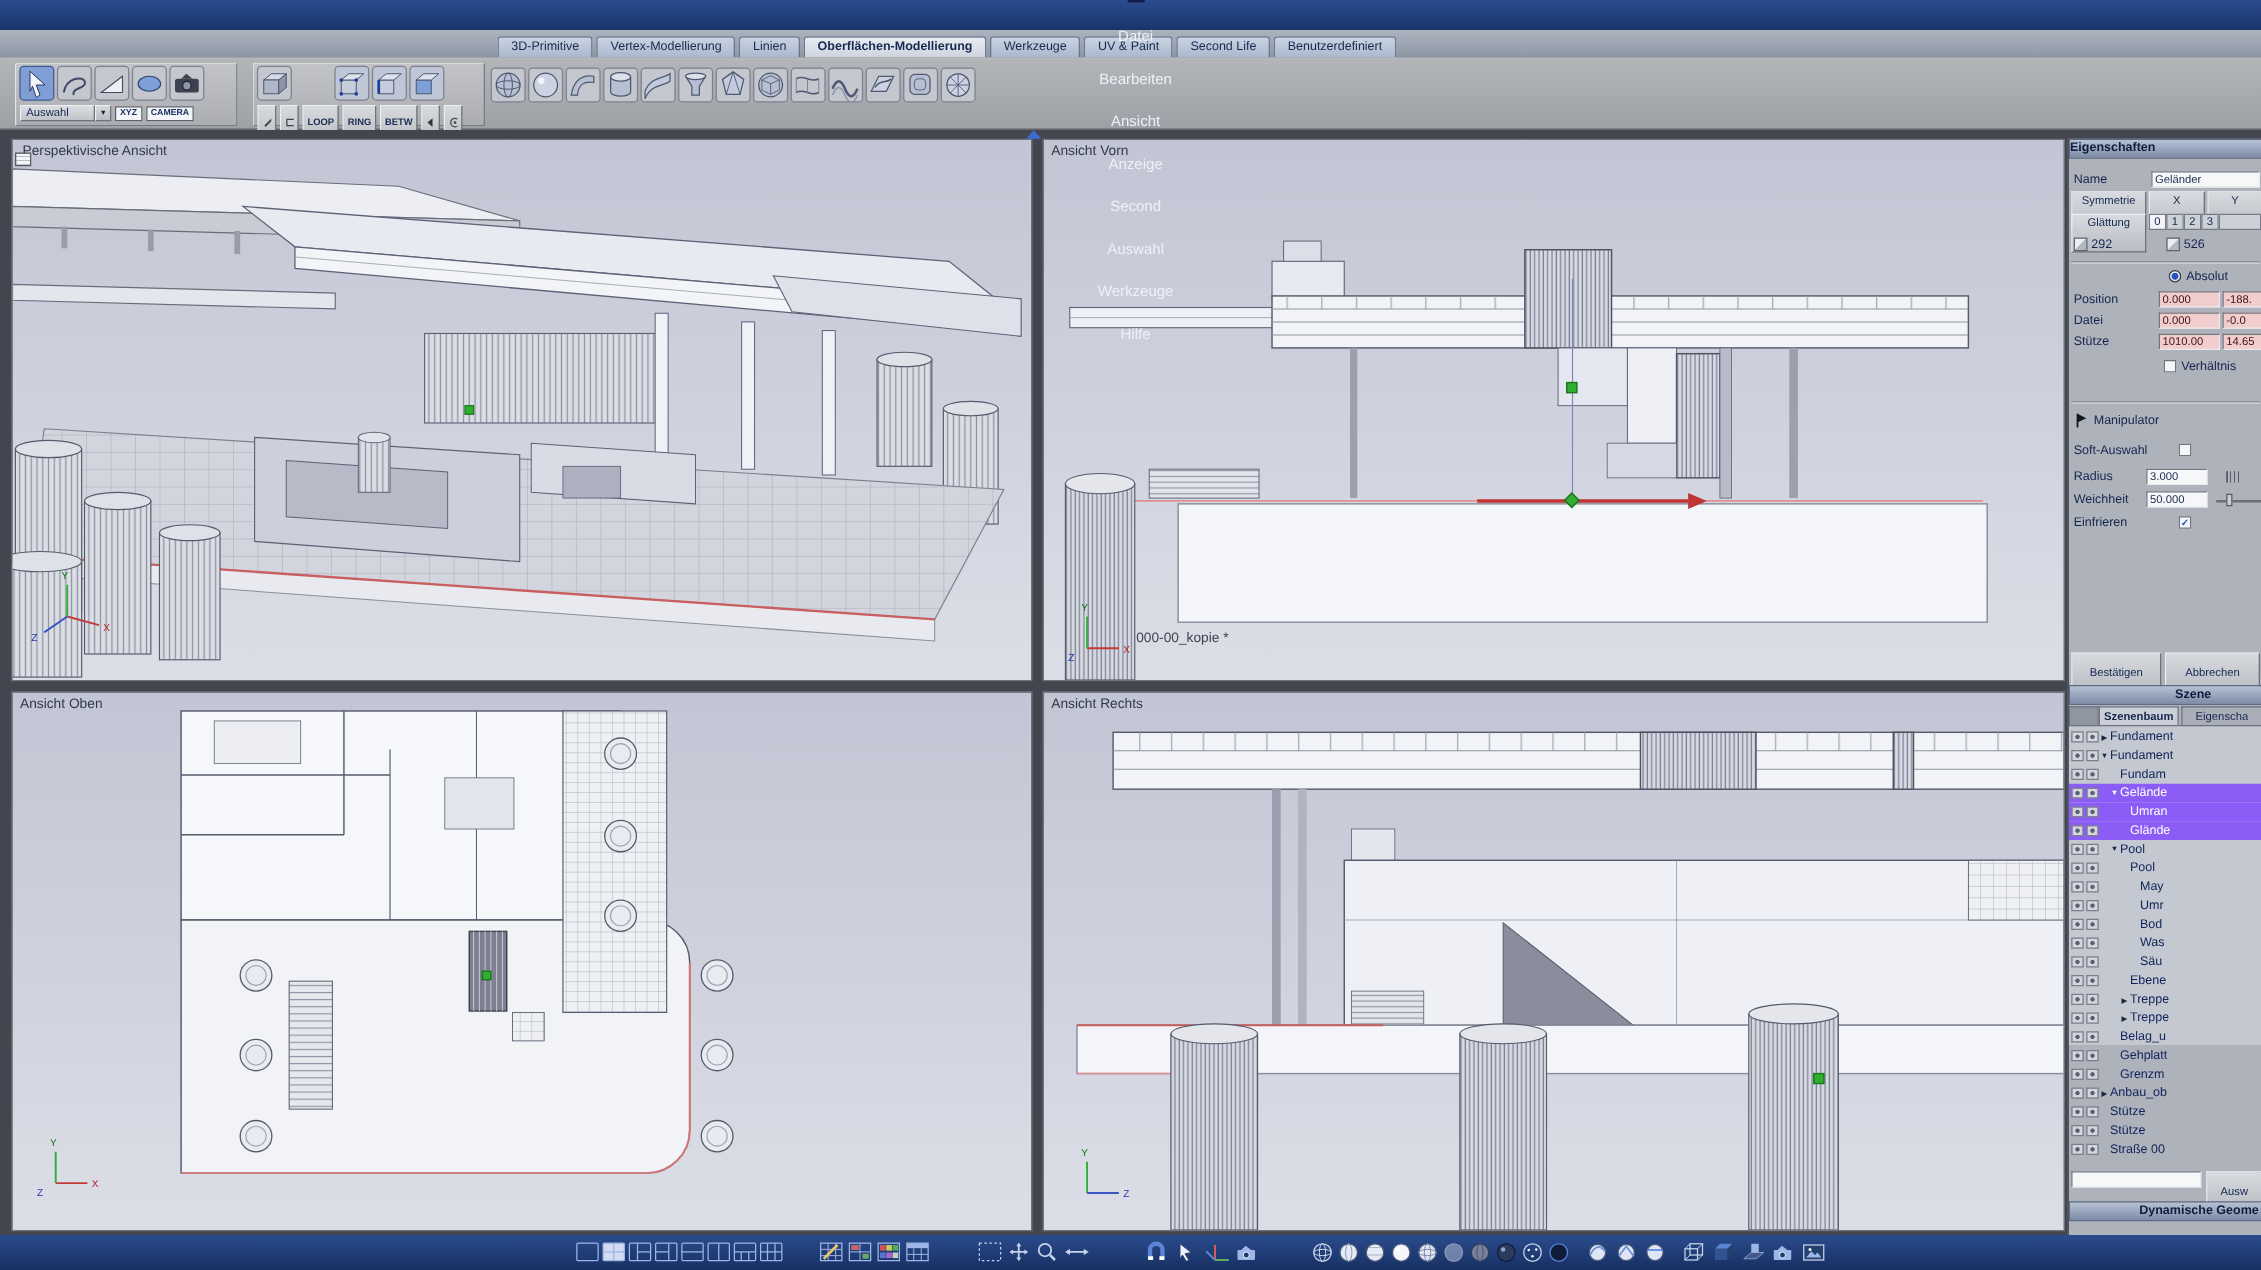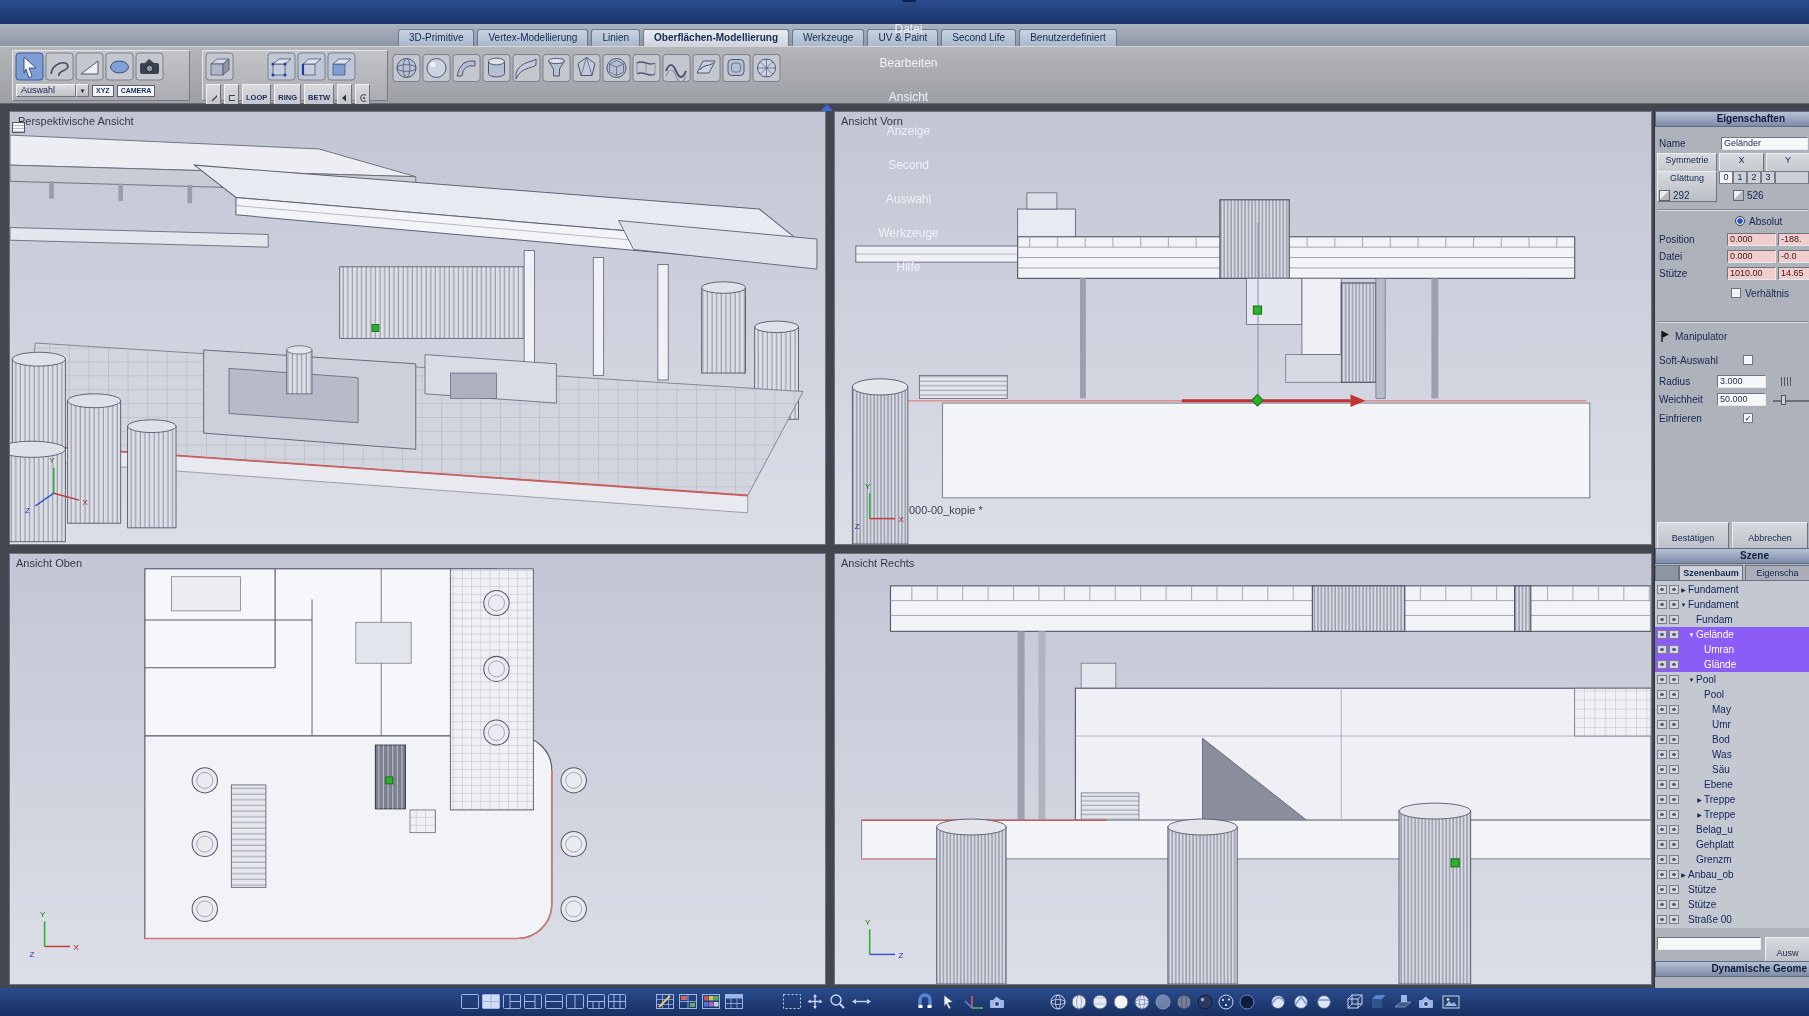--- a/index.html
+++ b/index.html
@@ -509,21 +509,21 @@
         <line x1="30" y1="352" x2="52" y2="352" stroke="#3a55c2" stroke-width="1.3"></line>
         <text x="26" y="326" font-size="7" fill="#171">Y</text>
         <text x="55" y="355" font-size="7" fill="#23a">Z</text>
       </g>
     </svg>
     <span class="vp-label">Ansicht Rechts</span>
   </div>
 
   <div class="rpanel">
 
-    <div class="hdr" style="top:0;text-align:right;padding-right:24px;"><span>Eigenschaften</span></div>
+    <div class="hdr" style="top:0;padding-right:24px;"><span>Eigenschaften</span></div>
 
     <div class="prow" style="top:25px">
       <span class="plab">Name</span>
       <span class="fld" style="left:66px;top:1px;width:87px;">Geländer</span>
     </div>
 
     <div class="prow" style="top:42px">
       <span class="pbtn" style="left:2px;top:0;width:60px;">Symmetrie</span>
       <span class="pbtn" style="left:64px;top:0;width:45px;">X</span>
       <span class="pbtn" style="left:111px;top:0;width:44px;">Y</span>
@@ -609,21 +609,21 @@
     <div class="prow" style="top:411px">
       <button class="pbtn" style="left:2px;top:0;width:72px;">Bestätigen</button>
       <button class="pbtn" style="left:77px;top:0;width:76px;">Abbrechen</button>
     </div>
 
     <div class="hdr" style="top:437px;text-align:right;padding-right:40px;"><span>Szene</span></div>
     <span class="stab" style="top:454px;left:0;width:24px;background:#8e96a2;"></span>
     <span class="stab" style="top:454px;left:24px;width:64px;background:#cbd0d8;font-weight:bold;">Szenenbaum</span>
     <span class="stab" style="top:454px;left:90px;width:65px;background:#a9aeb8;">Eigenscha</span>
 
-    <div style="position:absolute;top:469px;left:0;width:155px;height:348px;background:#c4c8d0;border-top:1px solid #6d7180;">
+    <div style="position:absolute;top:469px;left:0;width:155px;height:256px;background:#c4c8d0;border-top:1px solid #6d7180;">
       <div class="trow" style="top:1px">
           <span class="ti"></span>
           <span class="ti"></span>
           <span style="width:0px"></span>
           <span class="tarr">▶</span>
           <span class="tlab">Fundament</span>
         </div>
       <div class="trow" style="top:16px">
           <span class="ti"></span>
           <span class="ti"></span>

